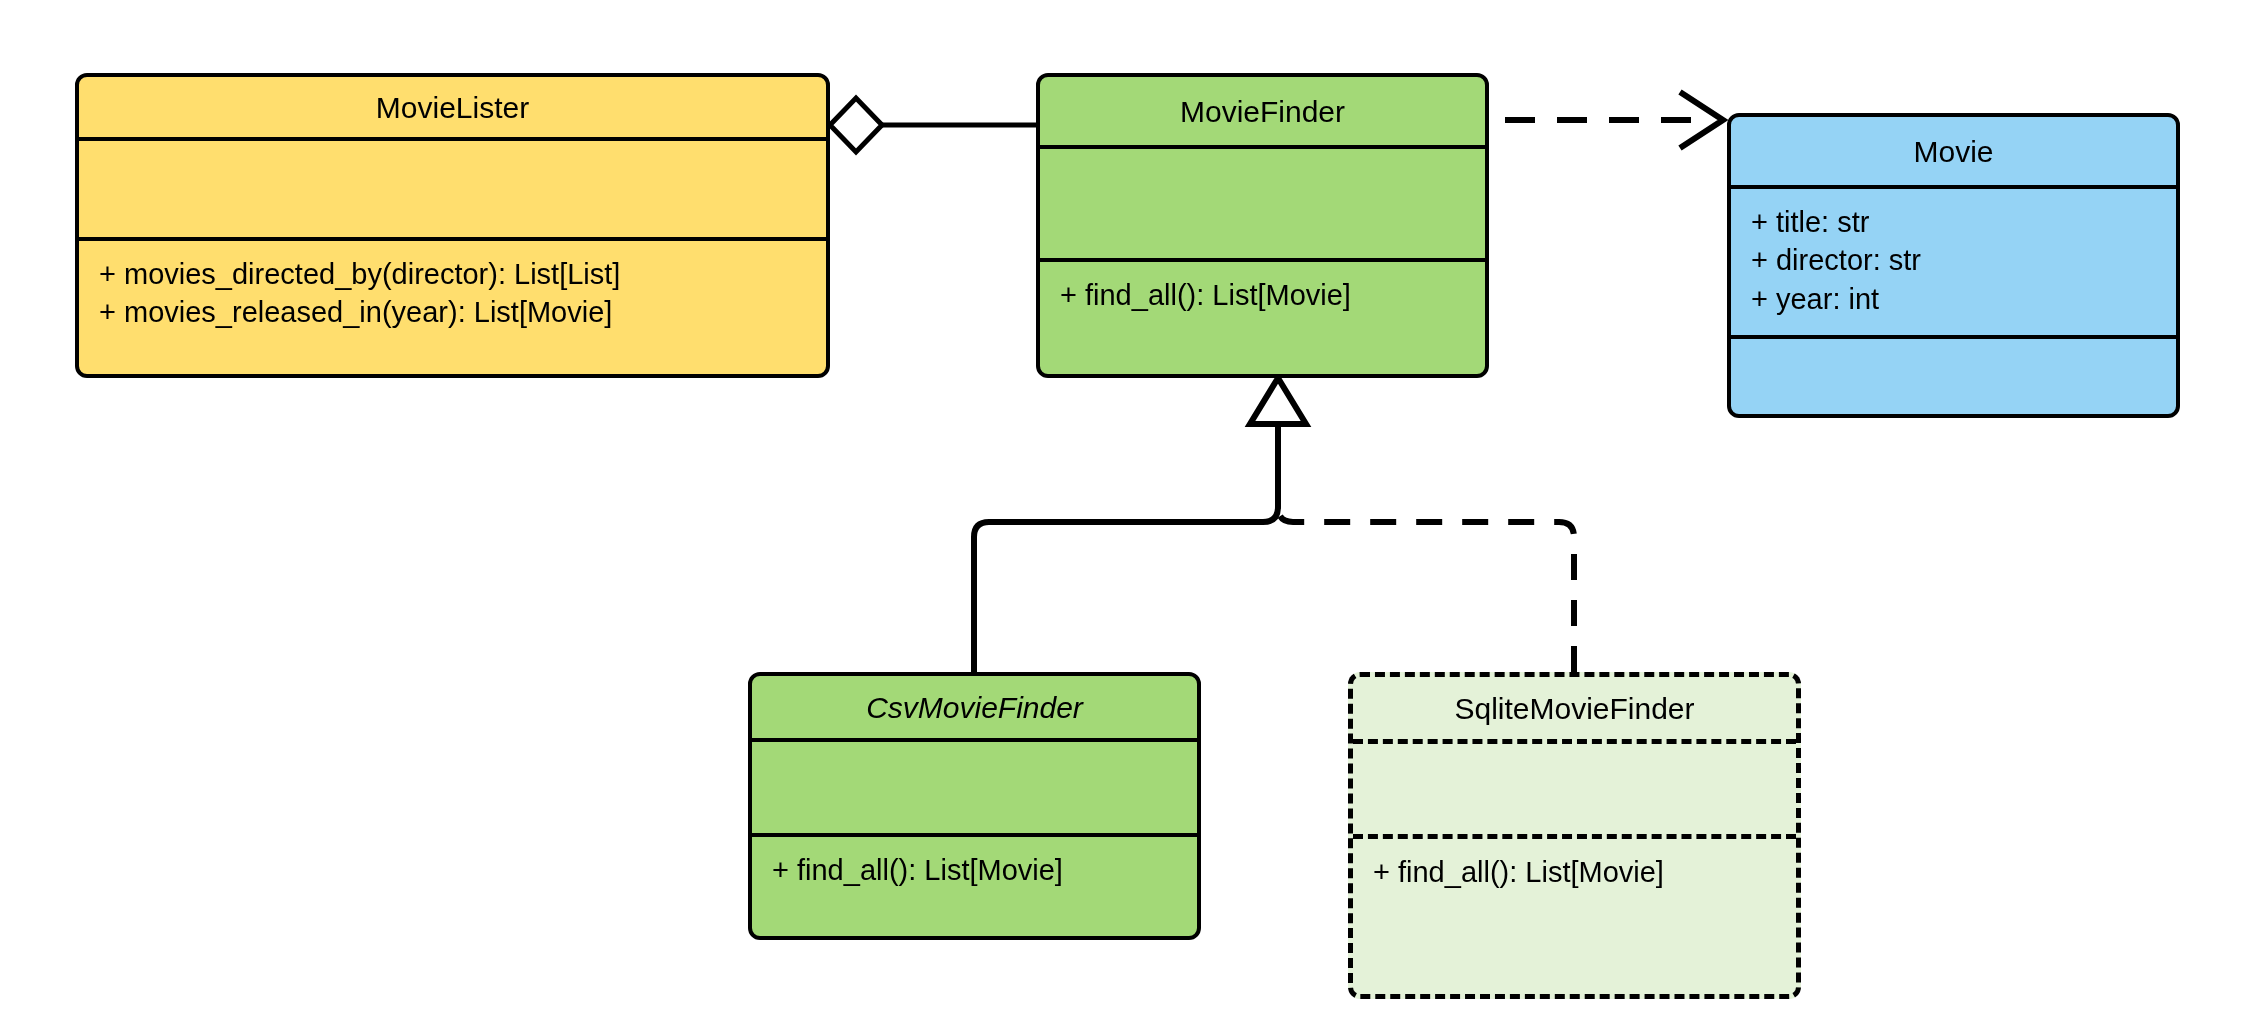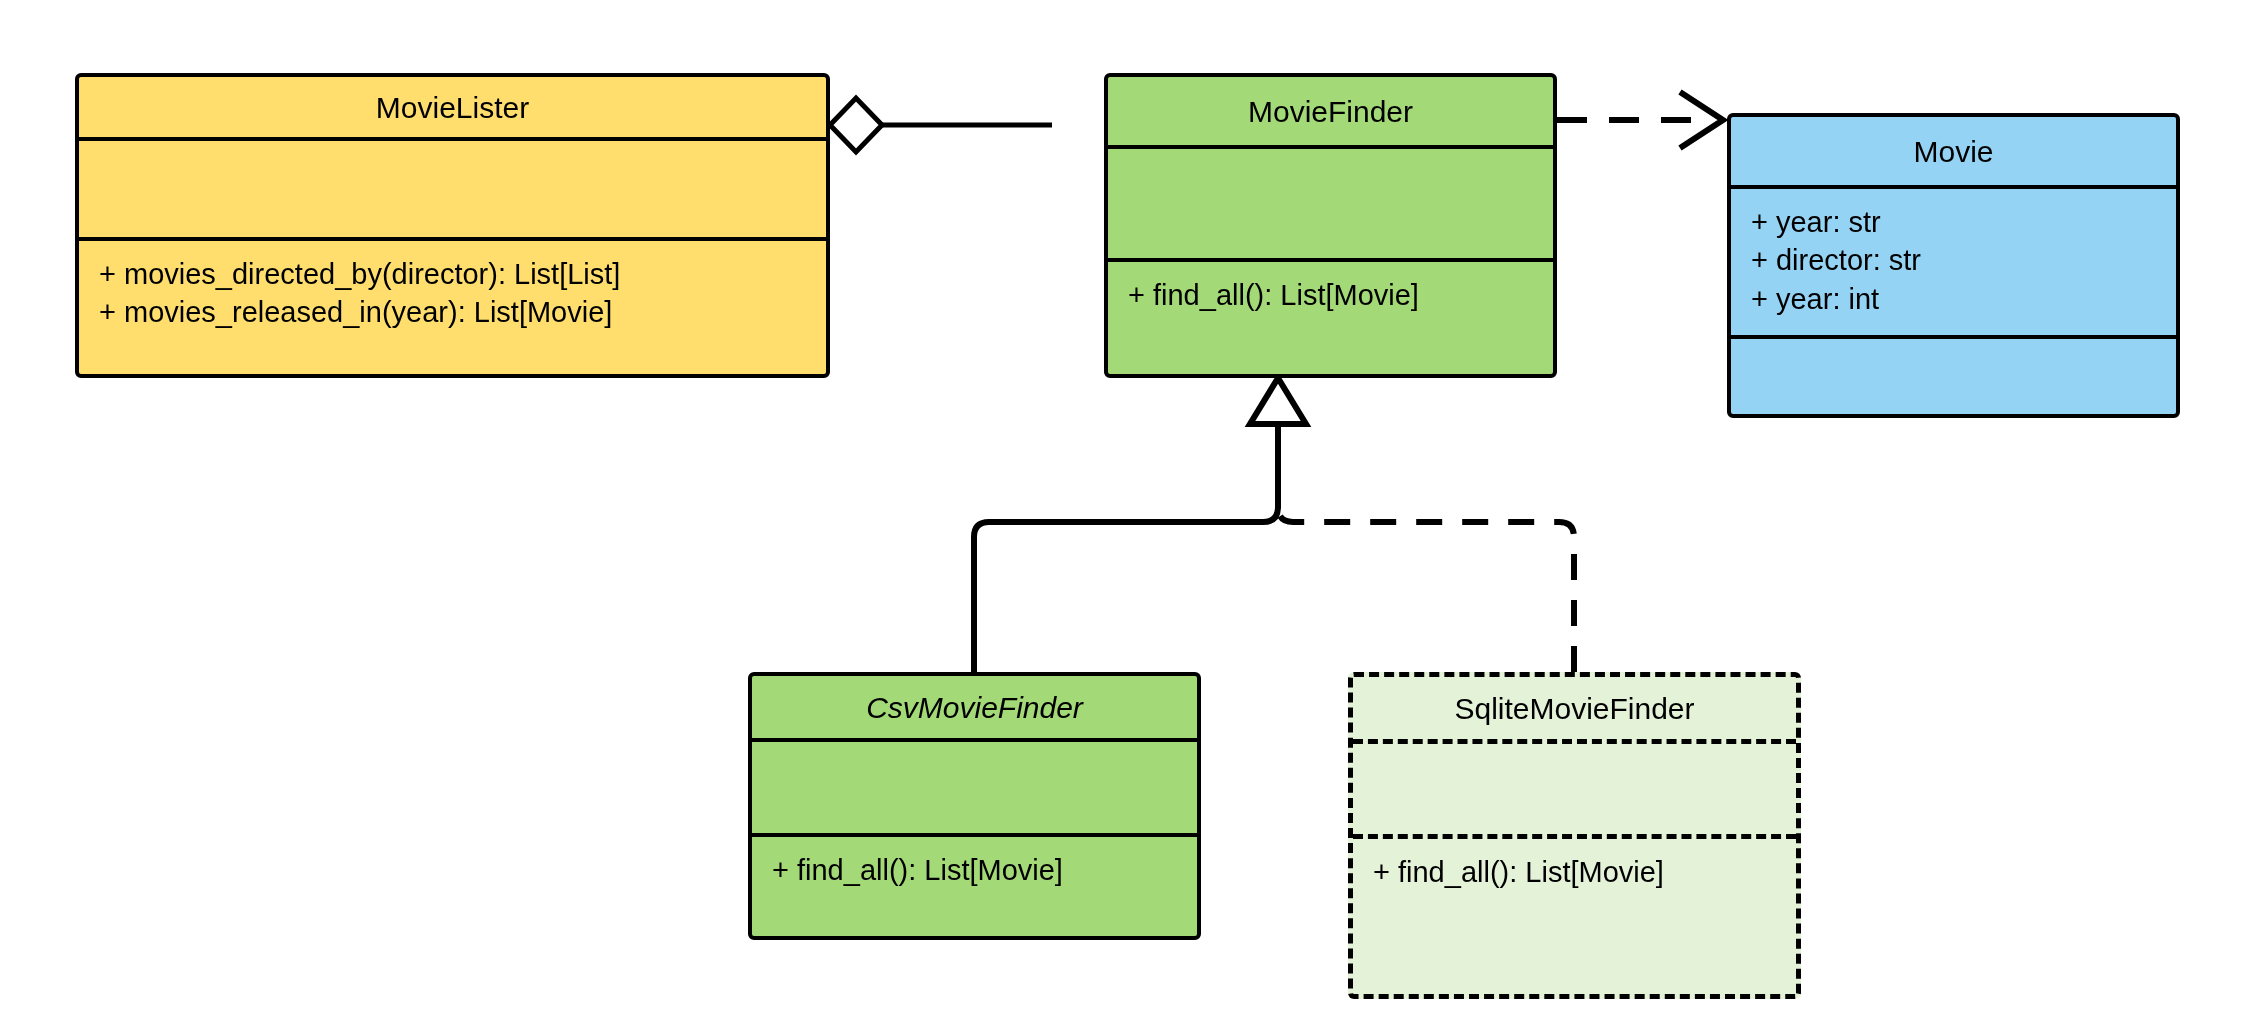--- a/index.html
+++ b/index.html
@@ -20,21 +20,21 @@
     left: 0;
     top: 0;
     width: 2250px;
     height: 1011px;
     pointer-events: none;
   }
   .uml-class {
     position: absolute;
     box-sizing: border-box;
     border: 4px solid #000000;
-    border-radius: 6px;
+    border-radius: 12px;
     display: flex;
     flex-direction: column;
     overflow: hidden;
     z-index: 2;
   }
   .uml-class.dashed {
     border-style: dashed;
     border-width: 5px;
   }
   .compartment {
@@ -105,36 +105,36 @@
     <div class="compartment title-comp" style="height:60px;">
       <div class="class-title">MovieLister</div>
     </div>
     <div class="compartment divided empty-comp" style="height:100px;"></div>
     <div class="compartment divided member-list" style="flex:1;">
       <div class="member">+ movies_directed_by(director): List[List]</div>
       <div class="member">+ movies_released_in(year): List[Movie]</div>
     </div>
   </div>
 
-  <div class="uml-class" style="left:1104px; top:73px; width:453px; height:305px; background:#A3D977;">
+  <div class="uml-class" style="left:1036px; top:73px; width:453px; height:305px; background:#A3D977;">
     <div class="compartment title-comp" style="height:68px;">
       <div class="class-title">MovieFinder</div>
     </div>
     <div class="compartment divided empty-comp" style="height:113px;"></div>
     <div class="compartment divided member-list" style="flex:1;">
       <div class="member">+ find_all(): List[Movie]</div>
     </div>
   </div>
 
   <div class="uml-class" style="left:1727px; top:73px; width:453px; height:305px; background:#95D3F5;margin-top:40px;">
     <div class="compartment title-comp" style="height:68px;">
       <div class="class-title">Movie</div>
     </div>
     <div class="compartment divided member-list" style="height:150px;">
-      <div class="member">+ year: str</div>
+      <div class="member">+ title: str</div>
       <div class="member">+ director: str</div>
       <div class="member">+ year: int</div>
     </div>
     <div class="compartment divided empty-comp" style="flex:1;"></div>
   </div>
 
   <div class="uml-class" style="left:748px; top:672px; width:453px; height:268px; background:#A3D977;">
     <div class="compartment title-comp" style="height:62px;font-style:italic;">
       <div class="class-title">CsvMovieFinder</div>
     </div>

